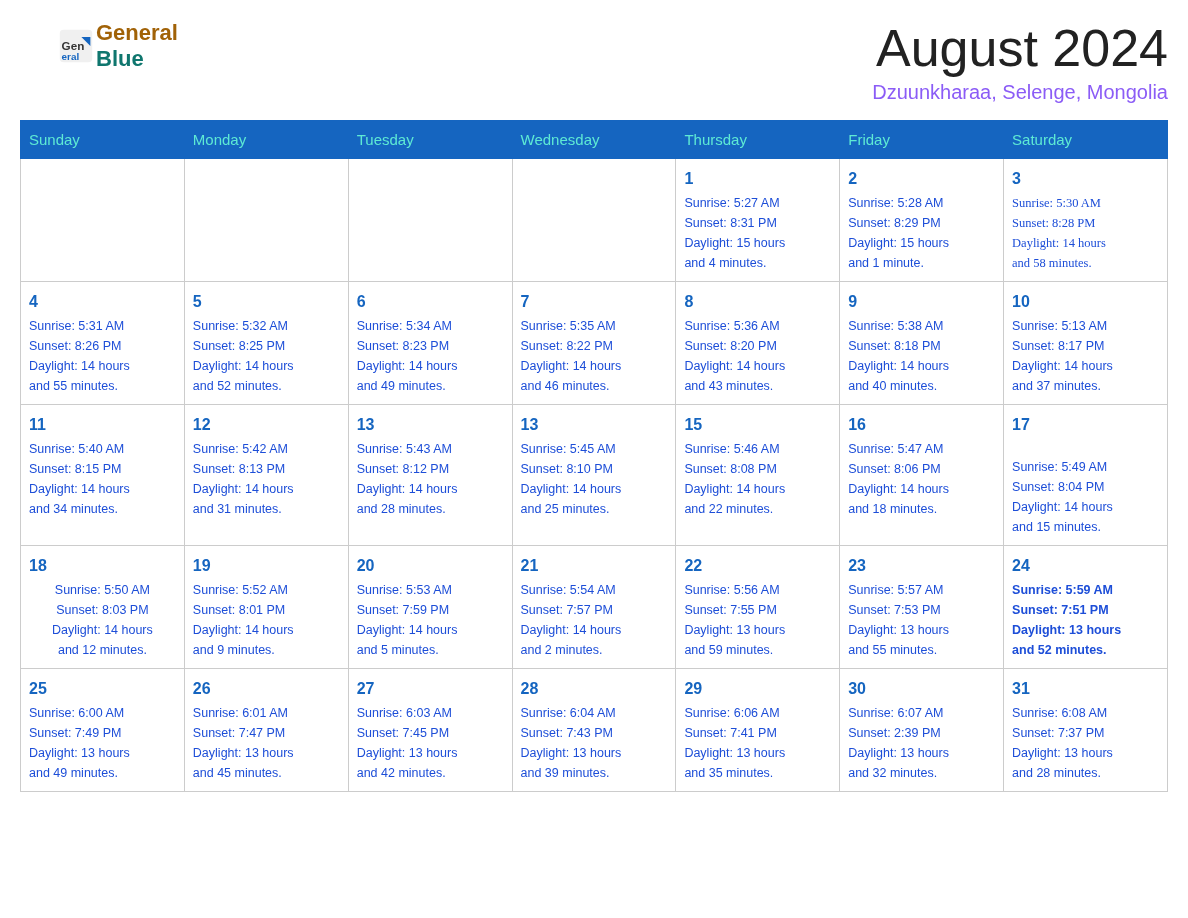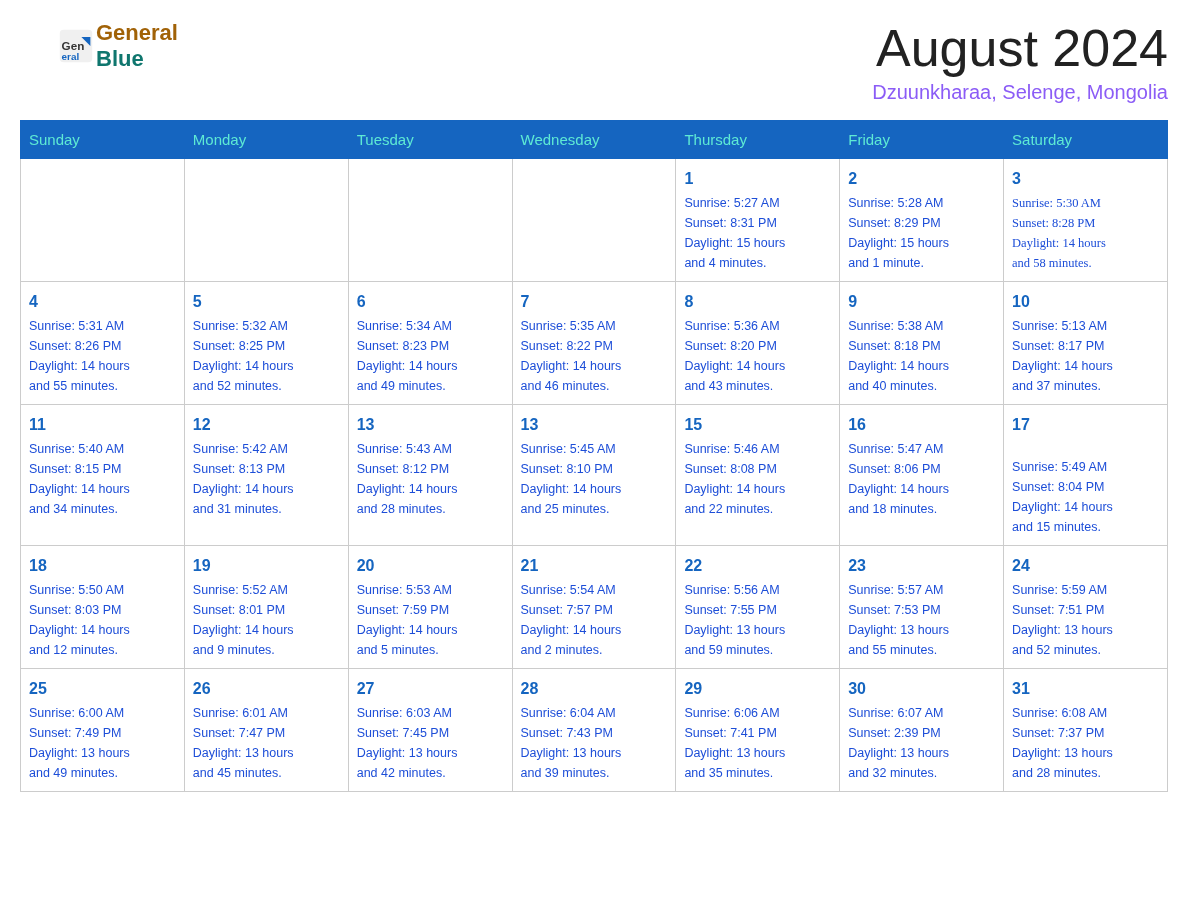--- a/index.html
+++ b/index.html
@@ -245,21 +245,21 @@
           <span class="day-number">17</span>
           <div class="sun-info" style="white-space: pre-line; margin-top: 20px;">Sunrise: 5:49 AM
 Sunset: 8:04 PM
 Daylight: 14 hours
 and 15 minutes.</div>
         </td>
       </tr>
       <tr>
         <td>
           <span class="day-number">18</span>
-          <div class="sun-info" style="white-space: pre-line;">Sunrise: 5:50 AM
+          <div class="sun-info" style="white-space: pre-line; text-align: center;">Sunrise: 5:50 AM
 Sunset: 8:03 PM
 Daylight: 14 hours
 and 12 minutes.</div>
         </td>
         <td>
           <span class="day-number">19</span>
           <div class="sun-info" style="white-space: pre-line;">Sunrise: 5:52 AM
 Sunset: 8:01 PM
 Daylight: 14 hours
 and 9 minutes.</div>
@@ -287,21 +287,21 @@
         </td>
         <td>
           <span class="day-number">23</span>
           <div class="sun-info" style="white-space: pre-line;">Sunrise: 5:57 AM
 Sunset: 7:53 PM
 Daylight: 13 hours
 and 55 minutes.</div>
         </td>
         <td>
           <span class="day-number">24</span>
-          <div class="sun-info" style="white-space: pre-line;">Sunrise: 5:59 AM
+          <div class="sun-info" style="white-space: pre-line; font-weight: bold;">Sunrise: 5:59 AM
 Sunset: 7:51 PM
 Daylight: 13 hours
 and 52 minutes.</div>
         </td>
       </tr>
       <tr>
         <td>
           <span class="day-number">25</span>
           <div class="sun-info" style="white-space: pre-line;">Sunrise: 6:00 AM
 Sunset: 7:49 PM

